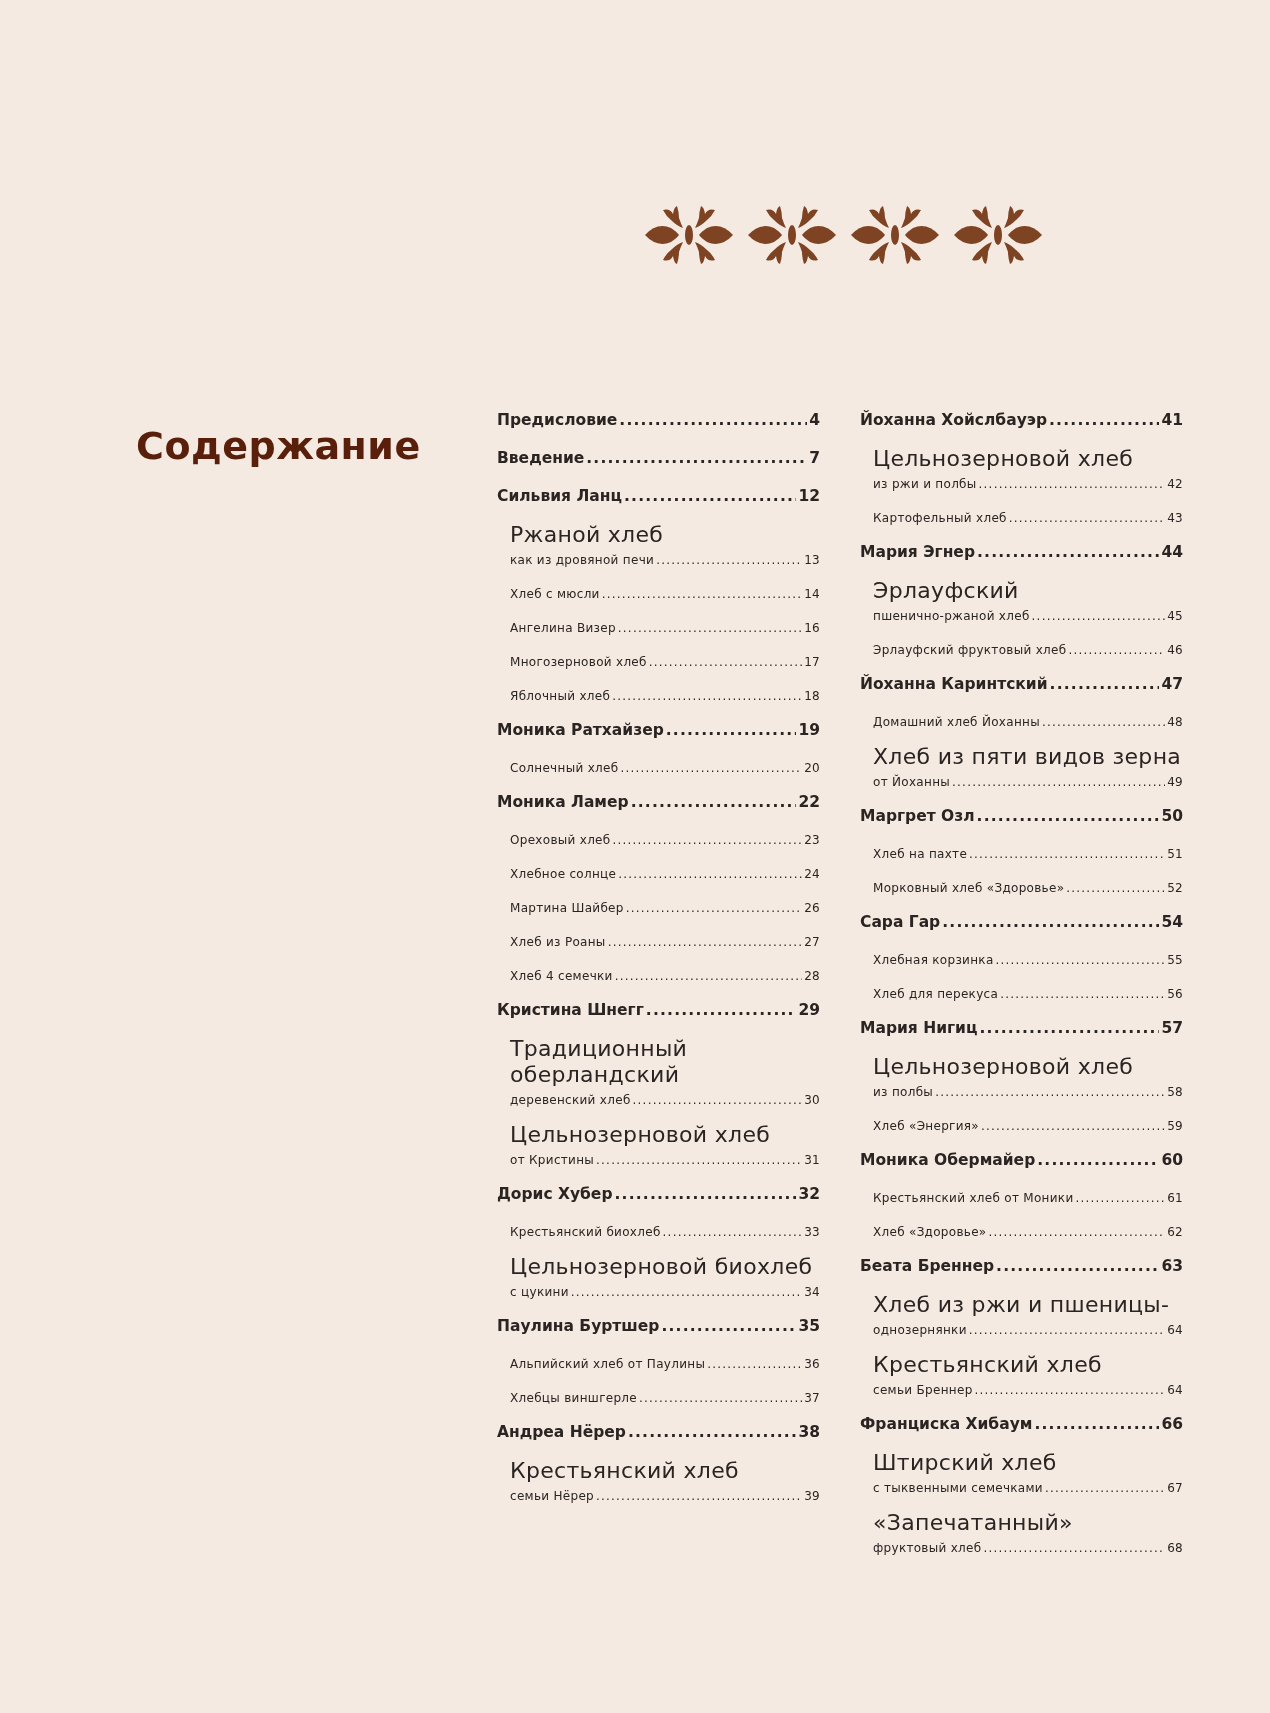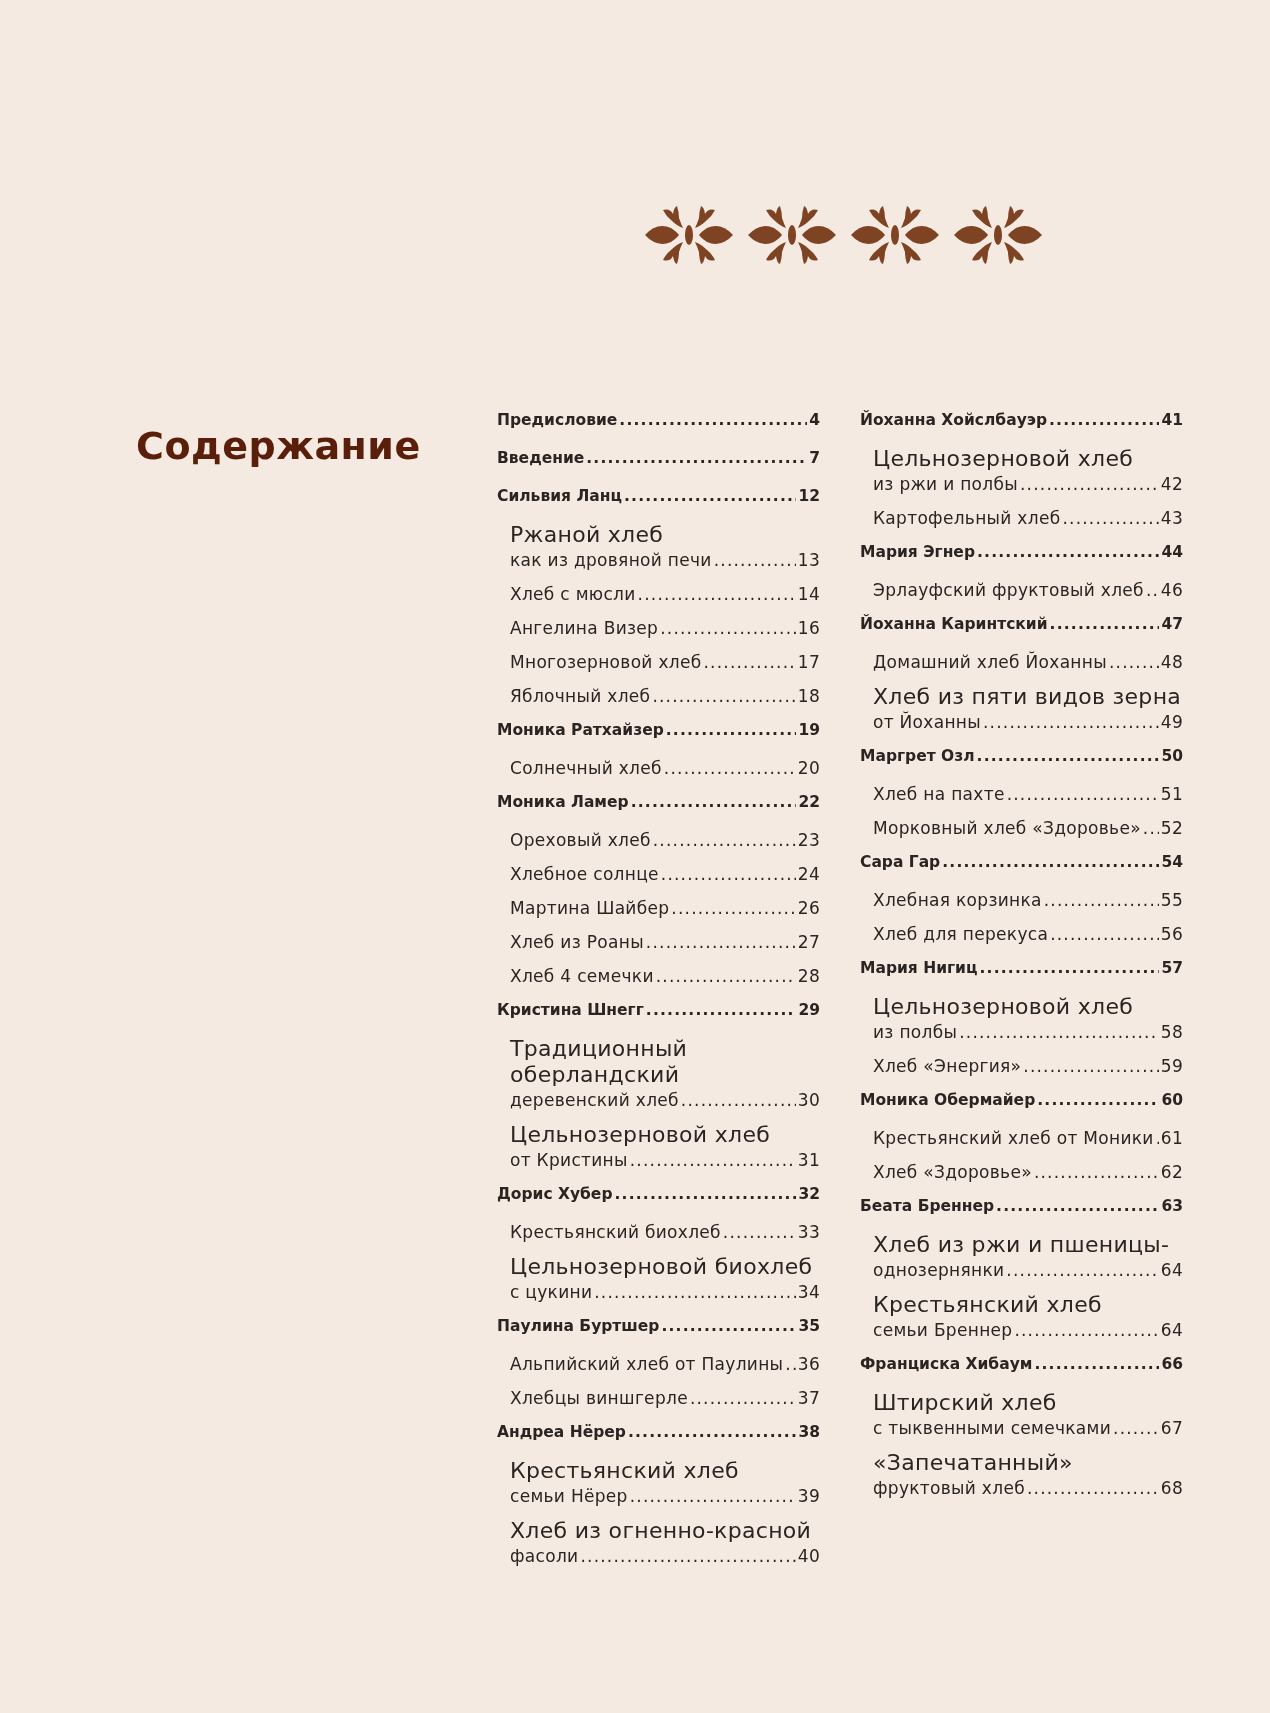--- a/index.html
+++ b/index.html
@@ -22,21 +22,21 @@
     font-weight: bold; font-size: 38px; letter-spacing: 0.5px;
     color: #5a1f0b; margin: 0;
   }
   .toc-col { position: absolute; top: 408px; width: 323px; }
   .toc-col.left { left: 497px; }
   .toc-col.right { left: 860px; }
   .entry { position: relative; }
   .entry.section { margin-bottom: 14px; }
   .entry.section .row { font-weight: bold; font-size: 15.5px; }
   .entry.sub { padding-left: 13px; margin-bottom: 10px; }
-  .entry.sub .row { font-size: 17px; letter-spacing: 0.3px; }
+  .entry.sub .row { font-size: 12px; letter-spacing: 0.3px; }
   .line1 { display: block; font-size: 22px; letter-spacing: 0.3px; line-height: 26px; }
   .row {
     display: flex; align-items: baseline; line-height: 24px; white-space: nowrap;
   }
   .row .txt { flex: 0 0 auto; }
   .row .dots {
     flex: 1 1 auto; overflow: hidden; margin: 0 2px;
     letter-spacing: 1.2px;
   }
   .row .dots::before {
@@ -284,28 +284,20 @@
       </div>
     </div>
     <div class="entry sub">
       <span class="line1">Крестьянский хлеб</span>
       <div class="row">
         <span class="txt">семьи Нёрер</span>
         <span class="dots"></span>
         <span class="pg">39</span>
       </div>
     </div>
-    <div class="entry sub">
-      <span class="line1">Хлеб из огненно-красной</span>
-      <div class="row">
-        <span class="txt">фасоли</span>
-        <span class="dots"></span>
-        <span class="pg">40</span>
-      </div>
-    </div>
   </div>
 <div class="toc-col right" id="col-right">
     <div class="entry section">
       <div class="row">
         <span class="txt">Йоханна Хойслбауэр</span>
         <span class="dots"></span>
         <span class="pg">41</span>
       </div>
     </div>
     <div class="entry sub">
@@ -321,20 +313,28 @@
         <span class="txt">Картофельный хлеб</span>
         <span class="dots"></span>
         <span class="pg">43</span>
       </div>
     </div>
     <div class="entry section">
       <div class="row">
         <span class="txt">Мария Эгнер</span>
         <span class="dots"></span>
         <span class="pg">44</span>
+      </div>
+    </div>
+    <div class="entry sub">
+      <span class="line1">Эрлауфский</span>
+      <div class="row">
+        <span class="txt">пшенично-ржаной  хлеб</span>
+        <span class="dots"></span>
+        <span class="pg">45</span>
       </div>
     </div>
     <div class="entry sub">
       <div class="row">
         <span class="txt">Эрлауфский фруктовый хлеб</span>
         <span class="dots"></span>
         <span class="pg">46</span>
       </div>
     </div>
     <div class="entry section">

